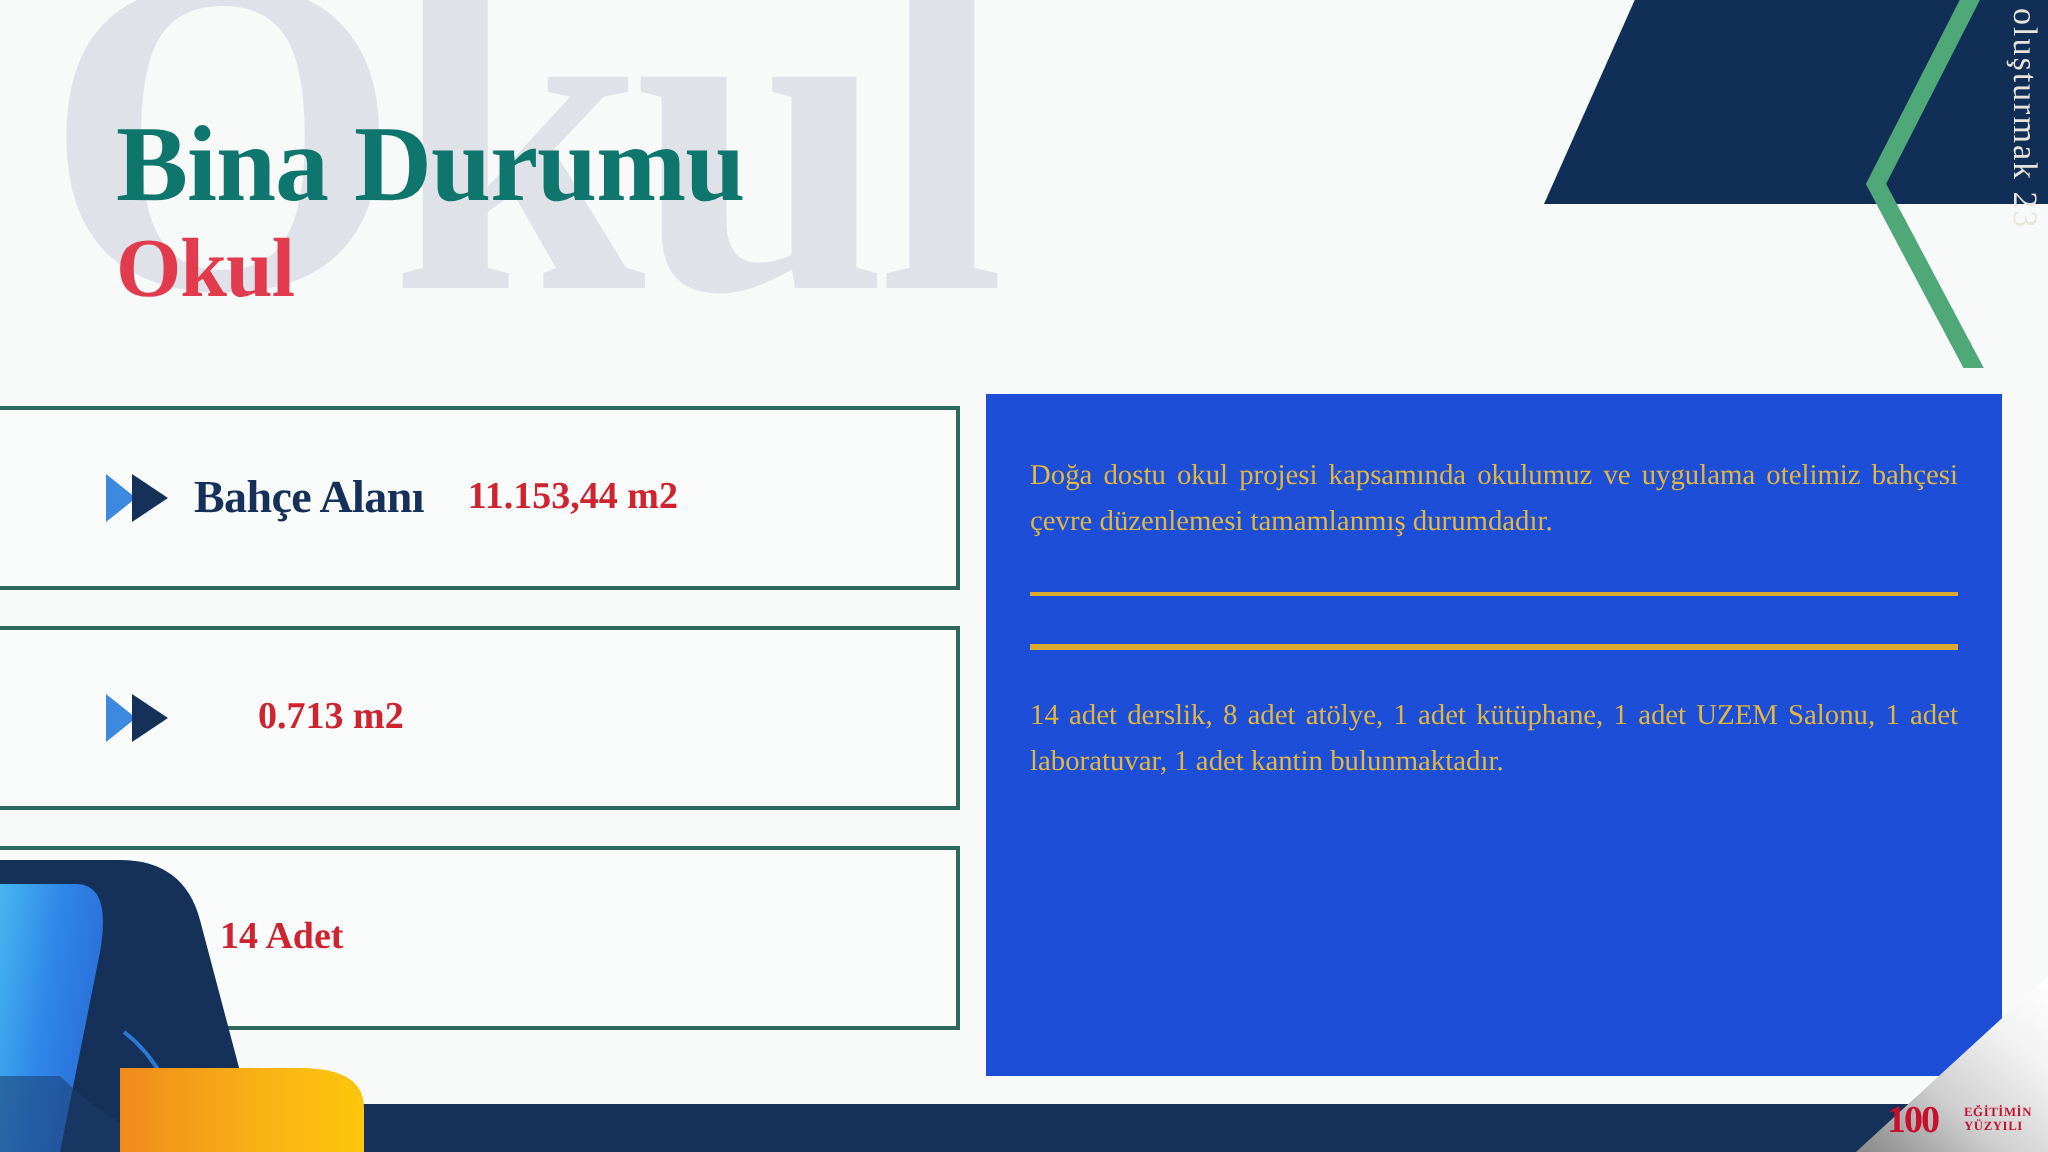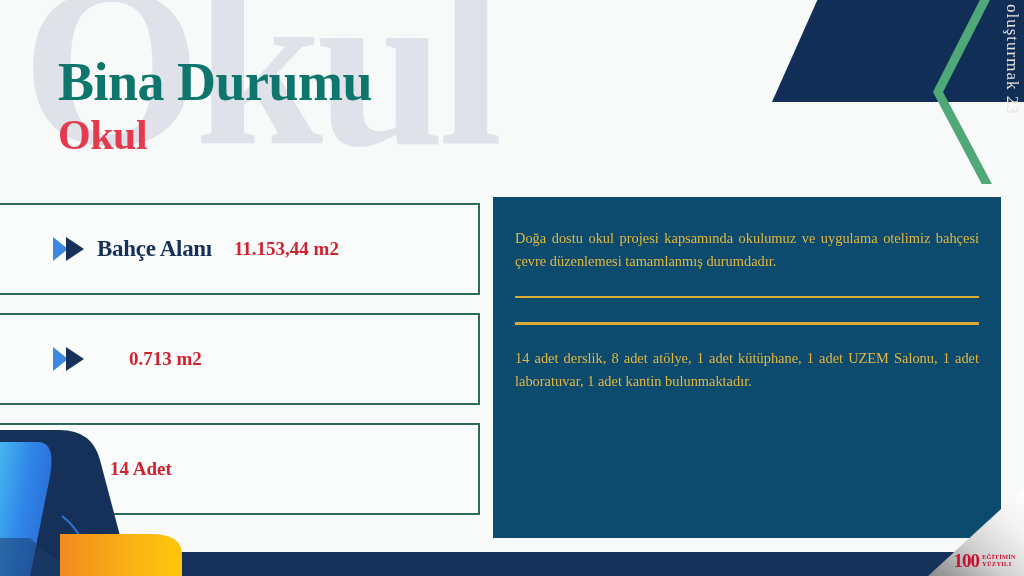--- a/index.html
+++ b/index.html
@@ -87,21 +87,21 @@
     height: 88px;
     background: linear-gradient(222deg, #ffffff 0%, #f2f2f2 28%, #cfcfcf 62%, #9c9c9c 88%, #8a8a8a 100%);
     clip-path: polygon(100% 0%, 100% 100%, 0% 100%);
   }
   .logo100 {
     position: absolute;
     right: 8px;
     bottom: 6px;
     display: flex;
     align-items: center;
-    gap: 3px;
+    gap: 13px;
     user-select: none;
   }
   .logo100 .num {
     font-size: 19px;
     font-weight: 700;
     color: #c8102e;
     letter-spacing: -1px;
     line-height: 1;
   }
   .logo100 .ltext {
@@ -176,21 +176,21 @@
   .stat-row.r2 .stat-value { margin-left: 32px; }
   .stat-row.r3 .stat-value { margin-left: 13px; }
 
   
   .panel {
     position: absolute;
     left: 493px;
     top: 197px;
     width: 508px;
     height: 341px;
-    background: #0c4a6e;
+    background: #1d4ed8;
     box-sizing: border-box;
     padding: 30px 22px 0 22px;
   }
   .panel p {
     margin: 0;
     color: #e3b73f;
     font-size: 14.4px;
     line-height: 1.62;
     text-align: justify;
     text-justify: inter-word;

